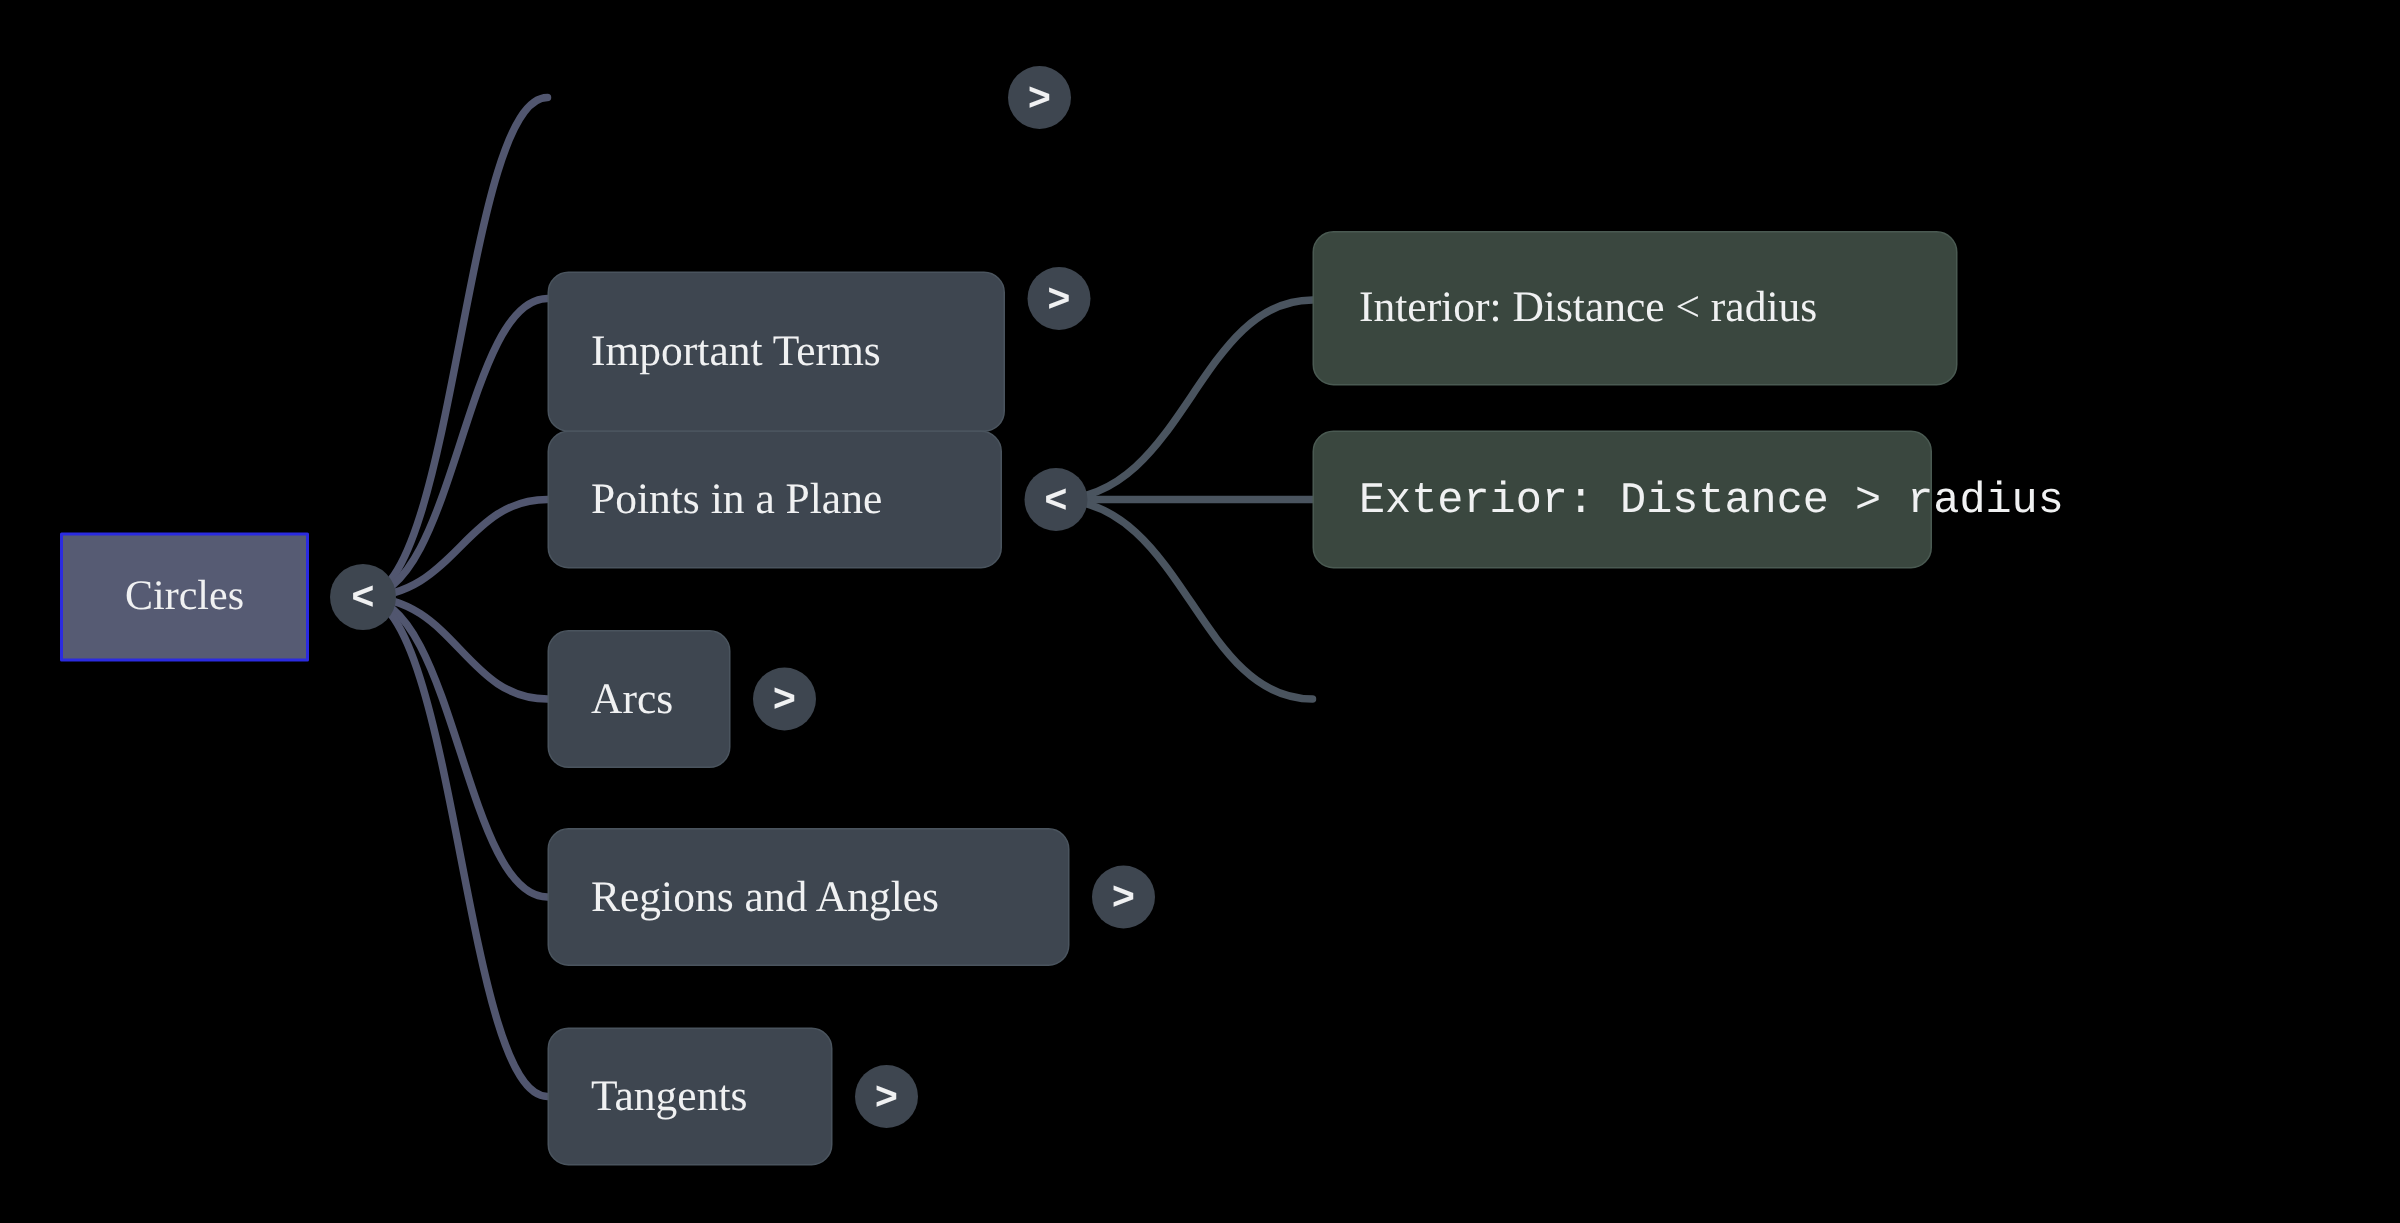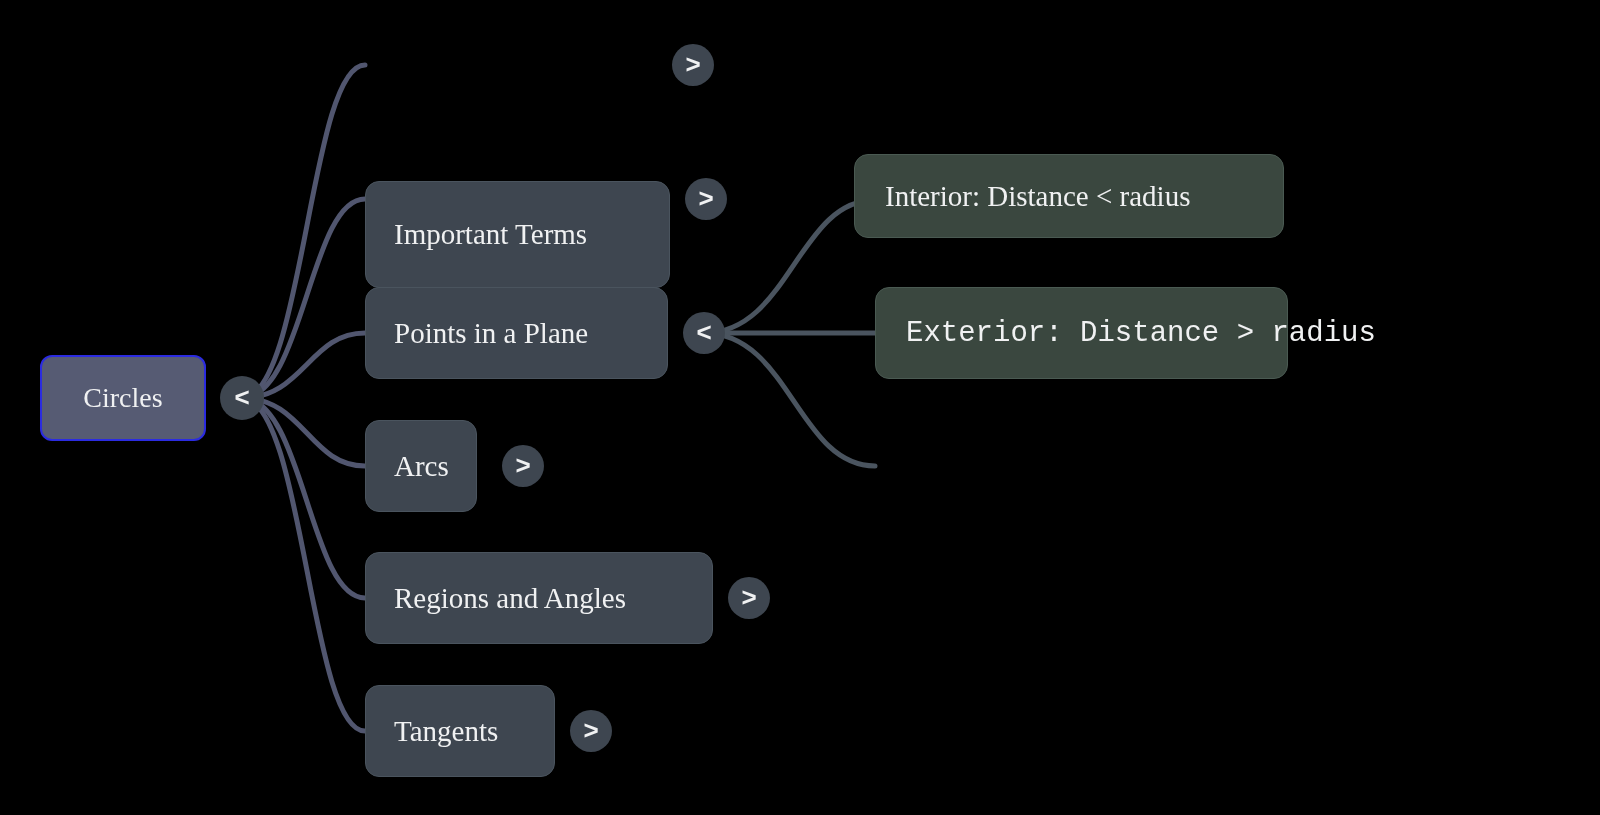--- a/index.html
+++ b/index.html
@@ -37,21 +37,21 @@
     padding: 0 28px;
   }
   .node.green {
     background: var(--leaf-fill, #3a473f);
     border: 1px solid var(--leaf-edge, #4a5a52);
     padding: 0 30px;
   }
   .node.root {
     background: var(--root-fill, #565b73);
     border: 2px solid var(--root-border, #2b2be0);
-    border-radius: 12px;
+    border-radius: 1px;
     justify-content: center;
     padding: 16px;
     font-size: 28px;
   }
   .toggle {
     position: absolute;
     border-radius: 50%;
     background: var(--branch-fill, #3e4650);
     color: var(--text, #f0f1f2);
     display: flex;
@@ -94,37 +94,37 @@
     </div>
     <div class="toggle" style="left: 685px; top: 178px; width: 42px; height: 42px;">
       <span>&gt;</span>
     </div>
     <div class="node slate" style="left: 365px; top: 287px; width: 303px; height: 92px;">
       <span>Points in a Plane</span>
     </div>
     <div class="toggle" style="left: 683px; top: 312px; width: 42px; height: 42px;">
       <span>&lt;</span>
     </div>
-    <div class="node slate" style="left: 365px; top: 420px; width: 112px; height: 92px;">
+    <div class="node slate" style="left: 365px; top: 420px; width: 122px; height: 92px;">
       <span>Arcs</span>
     </div>
     <div class="toggle" style="left: 502px; top: 445px; width: 42px; height: 42px;">
       <span>&gt;</span>
     </div>
     <div class="node slate" style="left: 365px; top: 552px; width: 348px; height: 92px;">
       <span>Regions and Angles</span>
     </div>
     <div class="toggle" style="left: 728px; top: 577px; width: 42px; height: 42px;">
       <span>&gt;</span>
     </div>
     <div class="node slate" style="left: 365px; top: 685px; width: 190px; height: 92px; padding-left: 28px;">
       <span>Tangents</span>
     </div>
     <div class="toggle" style="left: 570px; top: 710px; width: 42px; height: 42px;">
       <span>&gt;</span>
     </div>
-    <div class="node green" style="left: 854px; top: 154px; width: 430px; height: 84px;">
+    <div class="node green" style="left: 875px; top: 154px; width: 430px; height: 103px;">
       <span>Interior: Distance &lt; radius</span>
     </div>
     <div class="node green" style="left: 875px; top: 287px; width: 413px; height: 92px; font-family: Liberation Mono, monospace;">
       <span>Exterior: Distance &gt; radius</span>
     </div>
   </div>
 
 </body></html>

